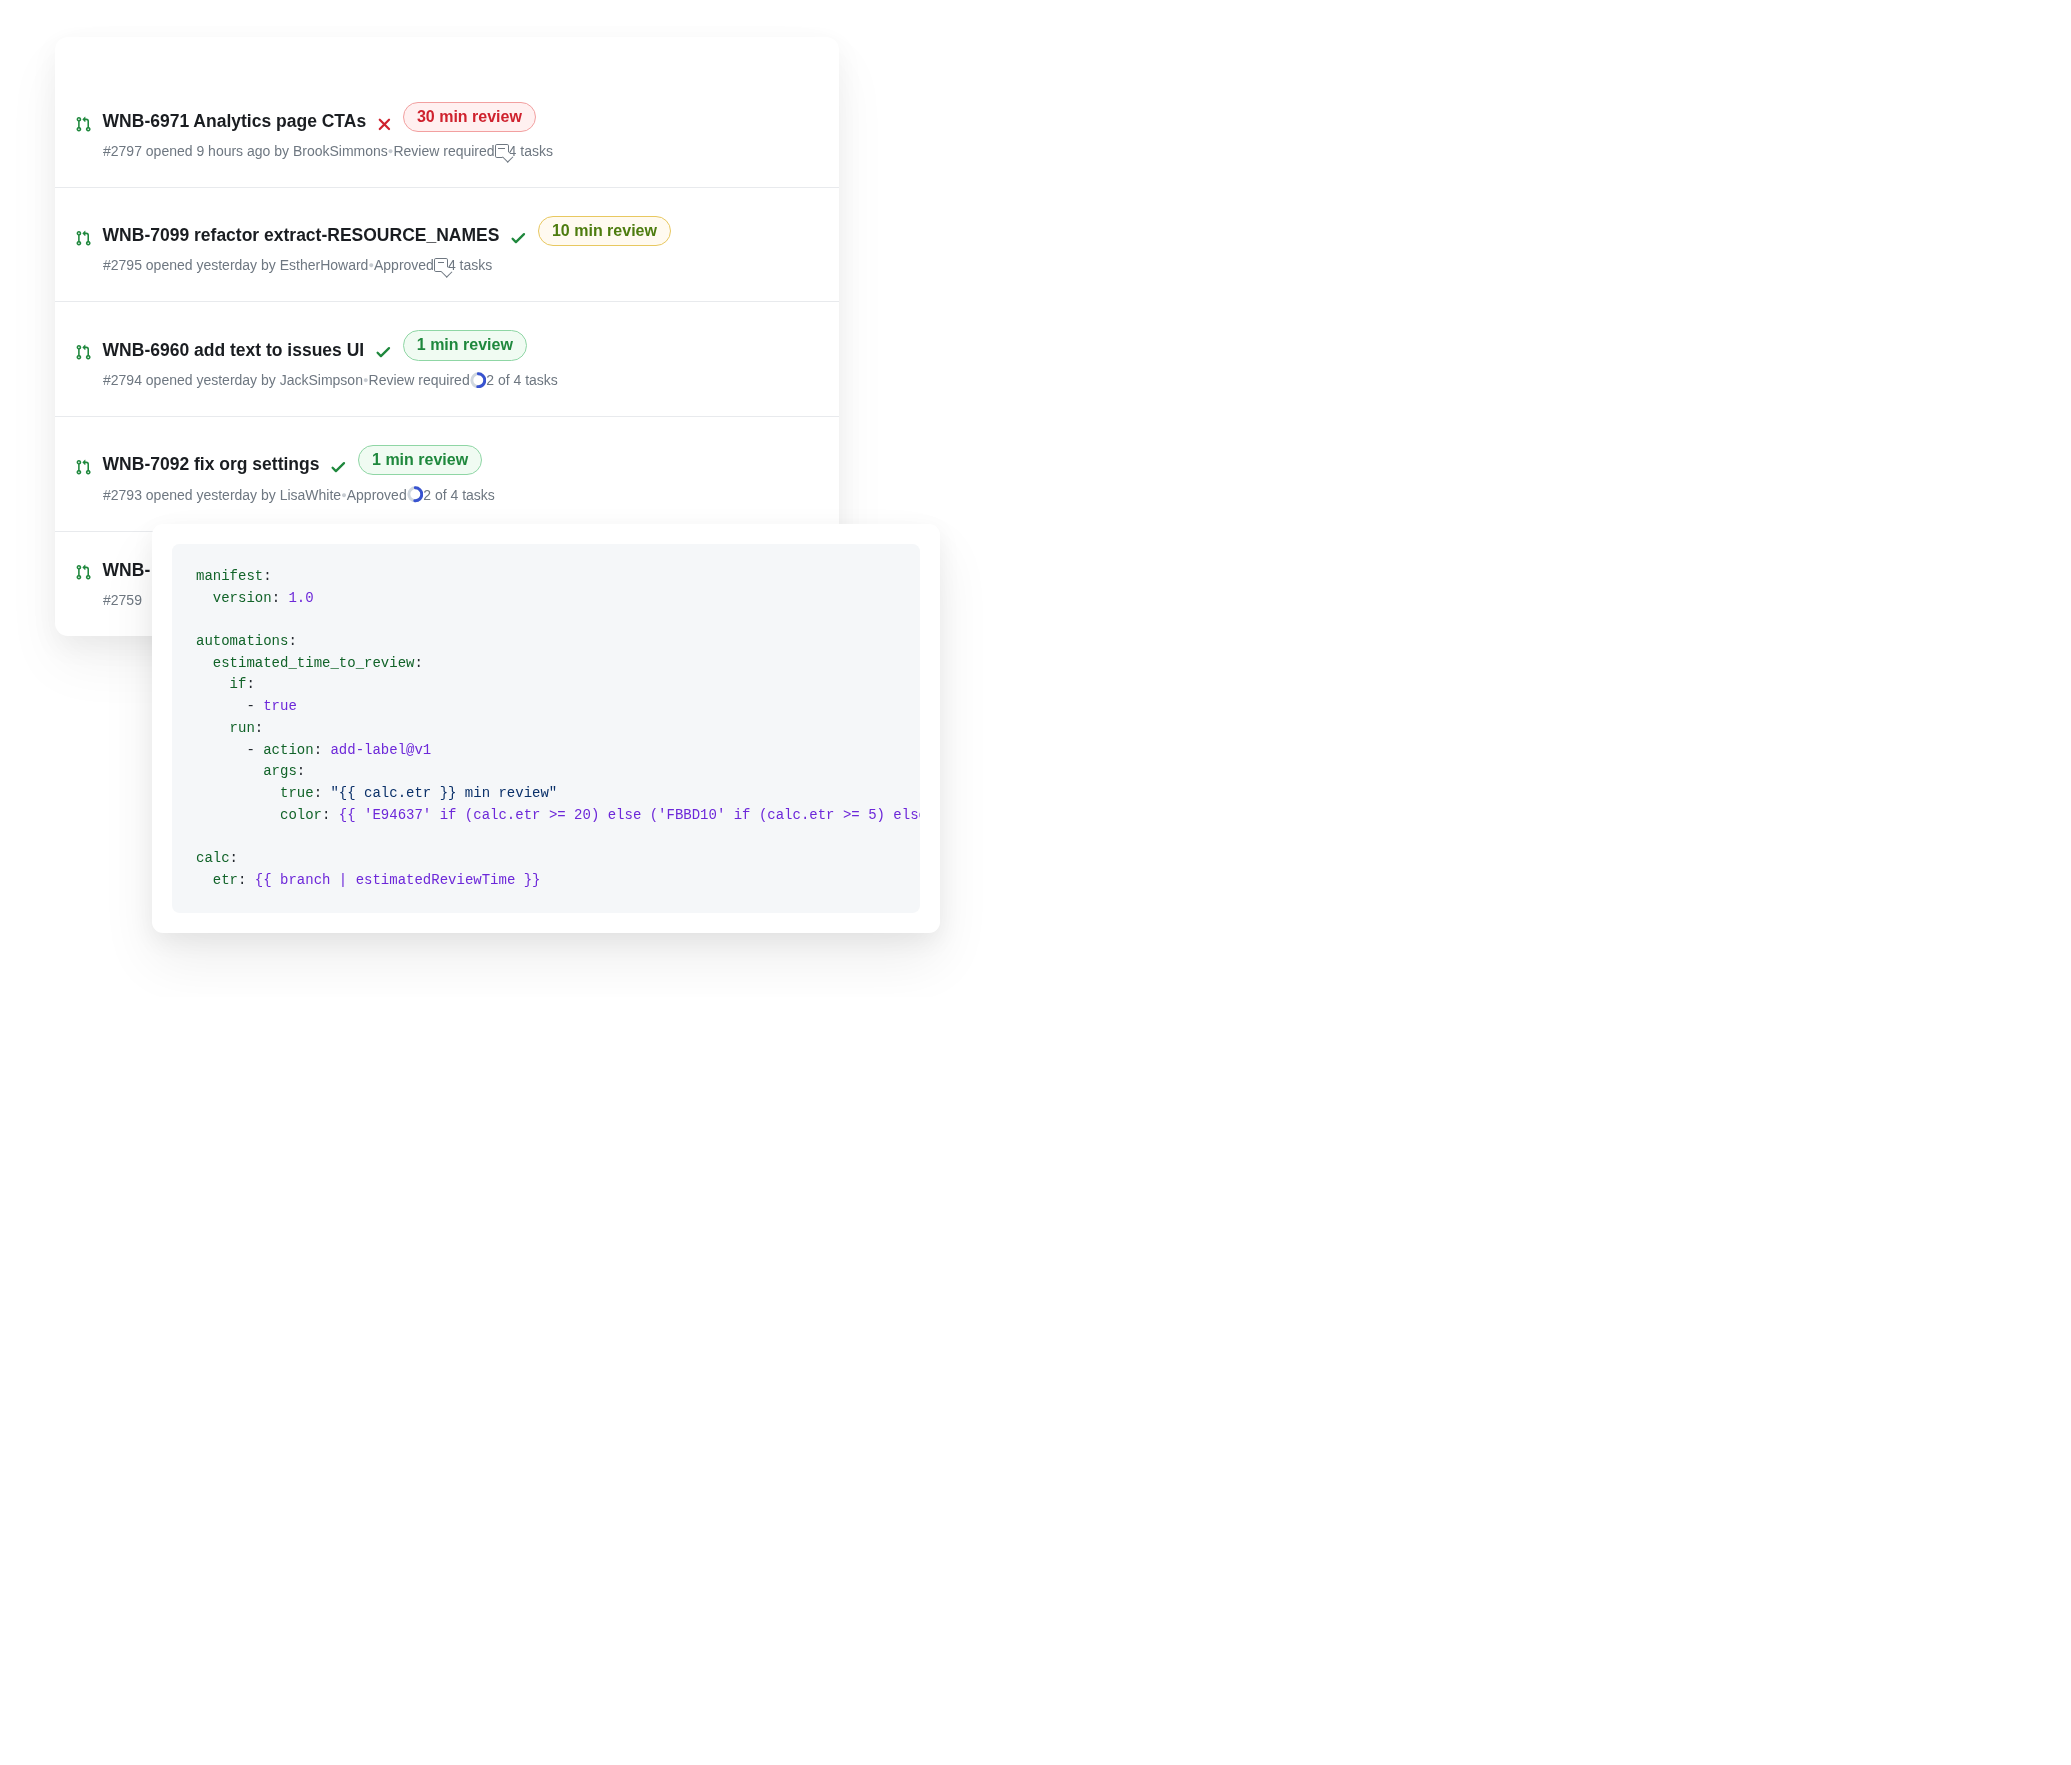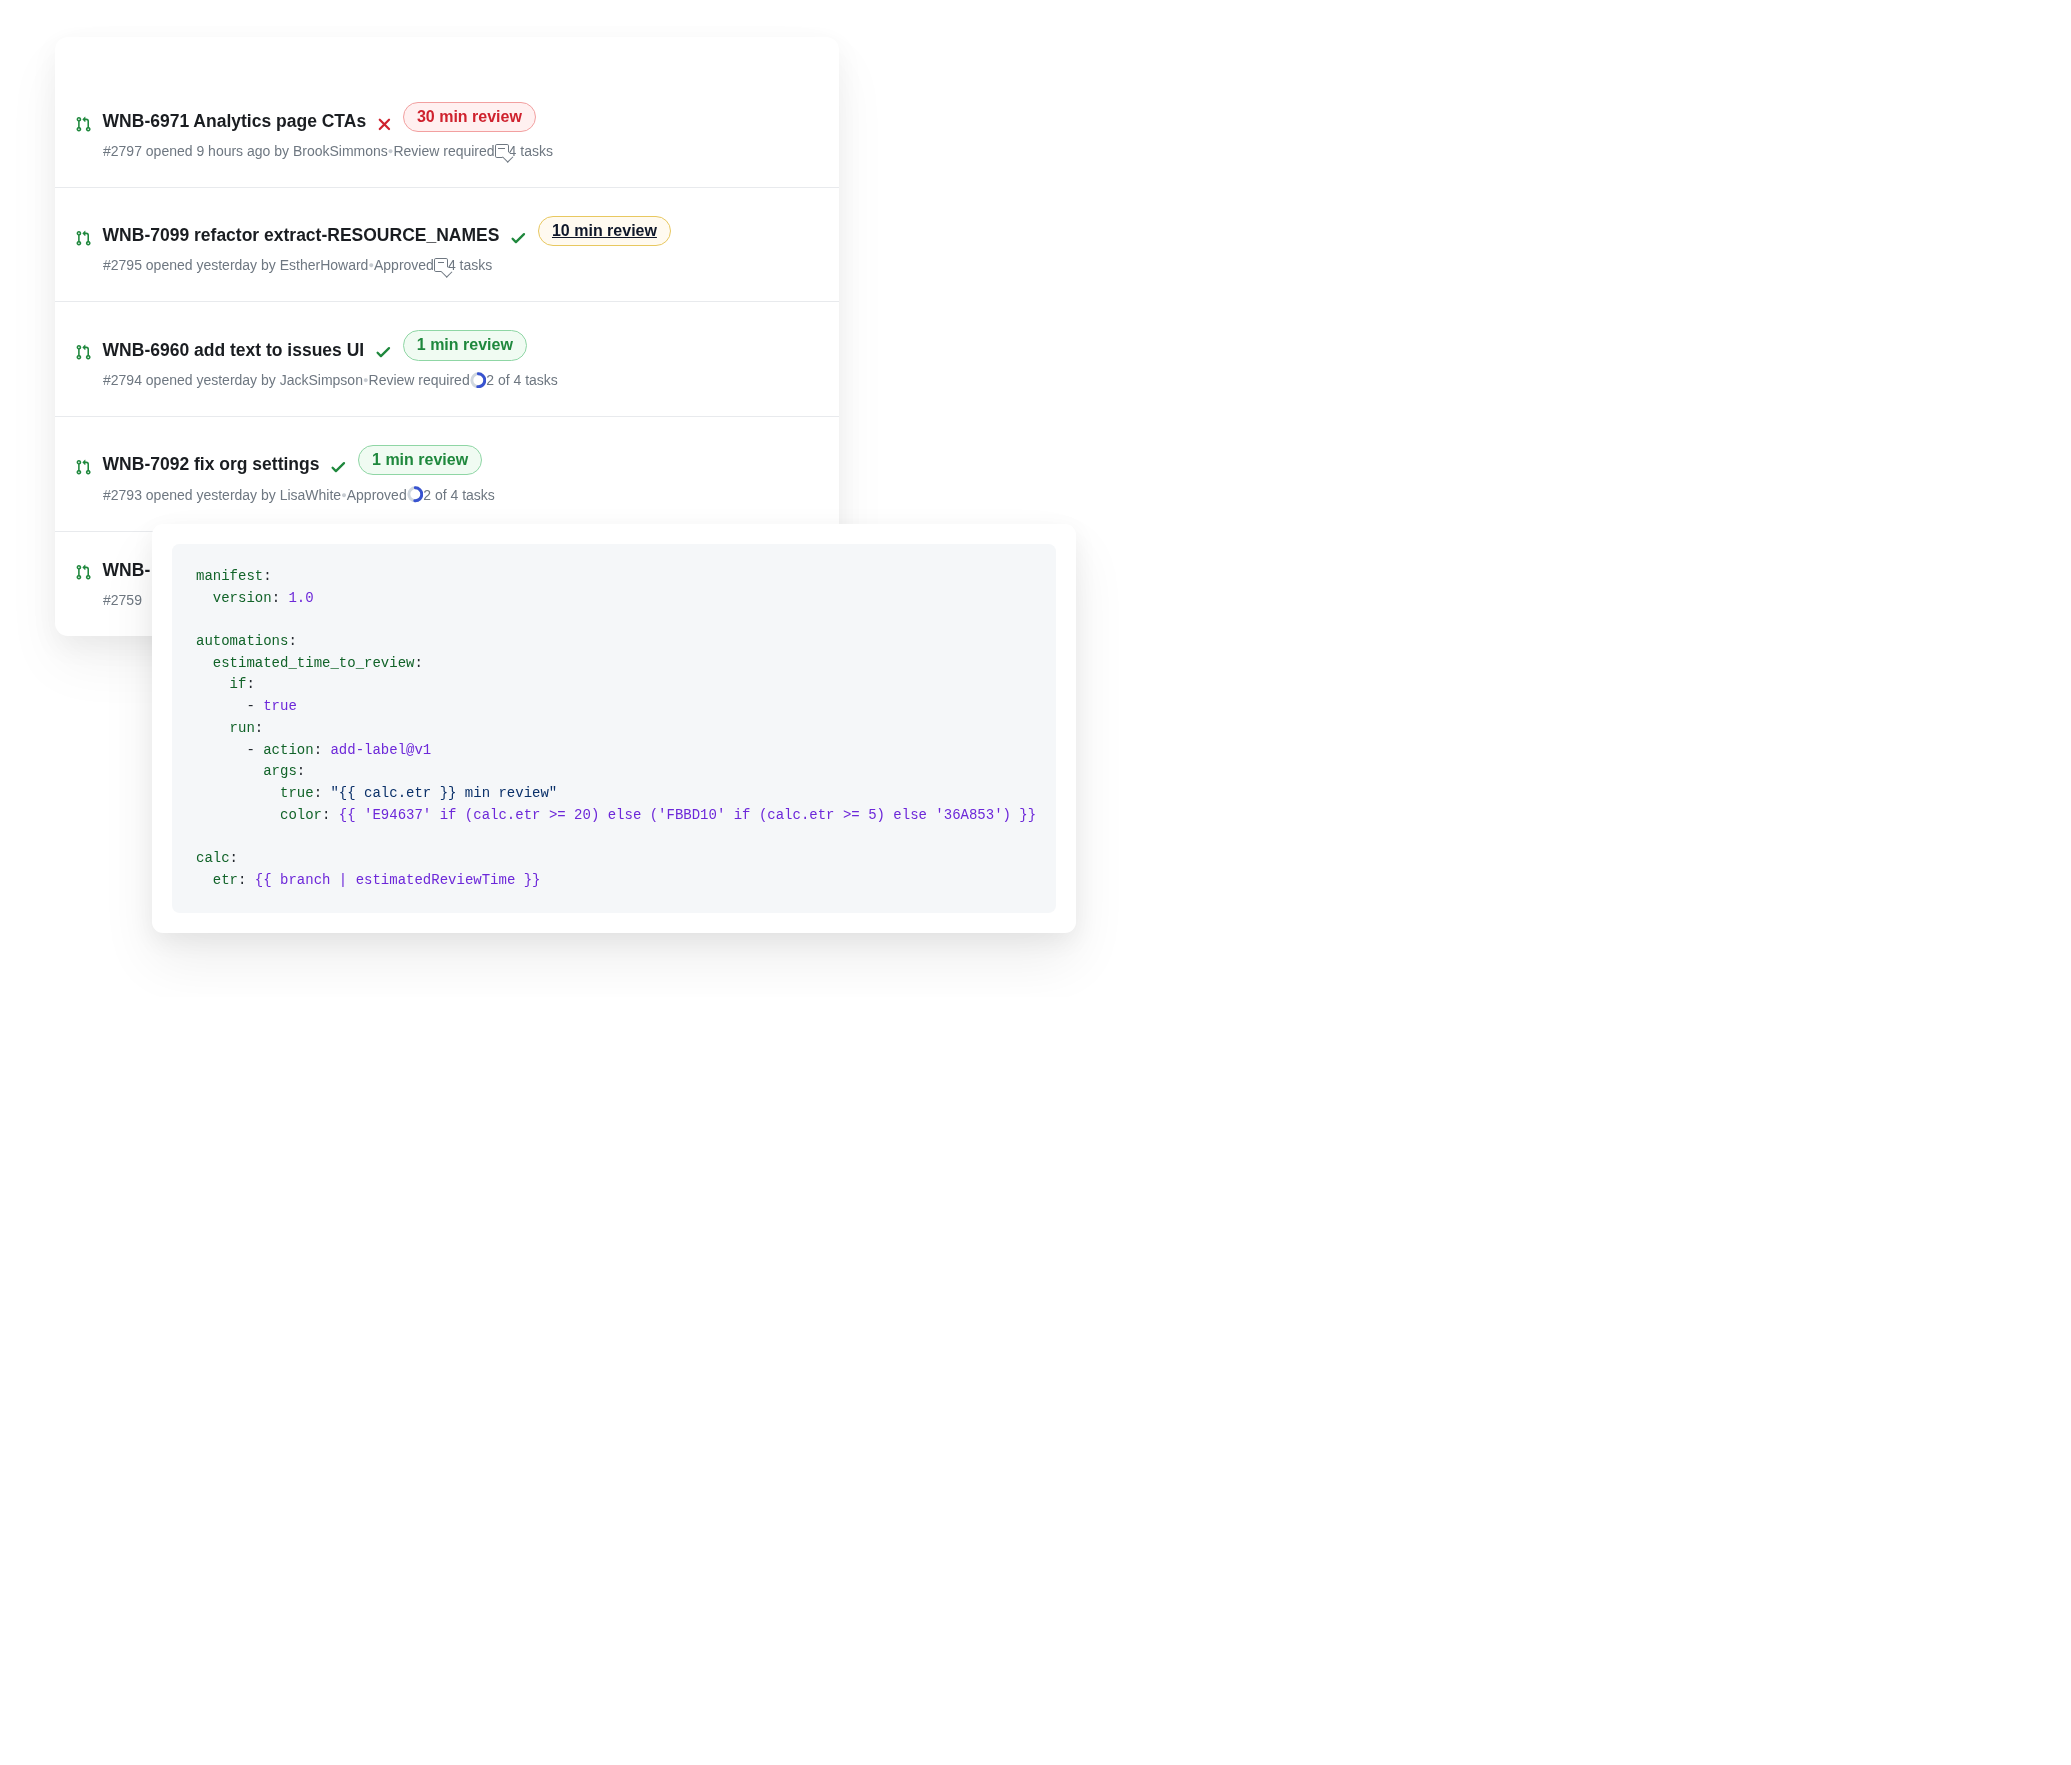--- a/index.html
+++ b/index.html
@@ -50,21 +50,21 @@
   }
   .pill {
     font-size: 16px;
     font-weight: 600;
     padding: 3.7px 13px;
     border-radius: 922px;
     border: 1.4px solid;
     line-height: 1.3;
   }
   .pill.red    { color:#cf222e; border-color:#f2a0a0; background:#fff0f0; }
-  .pill.yellow { color:#0f172a; border-color:#e8c860; background:#fffaf0;text-decoration:underline; }
+  .pill.yellow { color:#4d7c0f; border-color:#e8c860; background:#fffaf0; }
   .pill.green  { color:#1f883d; border-color:#8fd6a5; background:#f0fbf2; }
   .pr-meta {
     margin-top: 11px;
     margin-left: 28px;
     display: flex;
     align-items: center;
     color: #6e7781;
     font-size: 14px;
     flex-wrap: wrap;
   }
@@ -95,21 +95,21 @@
   }
   .progress-ring { width:16.6px; height:16.6px; flex:0 0 auto; }
   .progress-ring circle { fill:none; stroke-width:3.2; }
   .progress-ring .bg   { stroke:#d0d7de; }
   .progress-ring .fg   { stroke:#3853d0; stroke-linecap:round; }
 
   .code-card {
     position: absolute;
     top: 487px;
     left: 97px;
-    width: 924px;
+    width: 788px;
     background:#ffffff;
     border-radius:11px;
     box-shadow: 0 28px 55px rgba(0,0,0,0.07), 0 7.4px 23px rgba(0,0,0,0.06);
     padding: 20px;
   }
   .code-block {
     background:#f5f7f9;
     border-radius:7.4px;
     padding: 22px 24px;
     font-family: "SFMono-Regular", Consolas, "Liberation Mono", Menlo, monospace;

